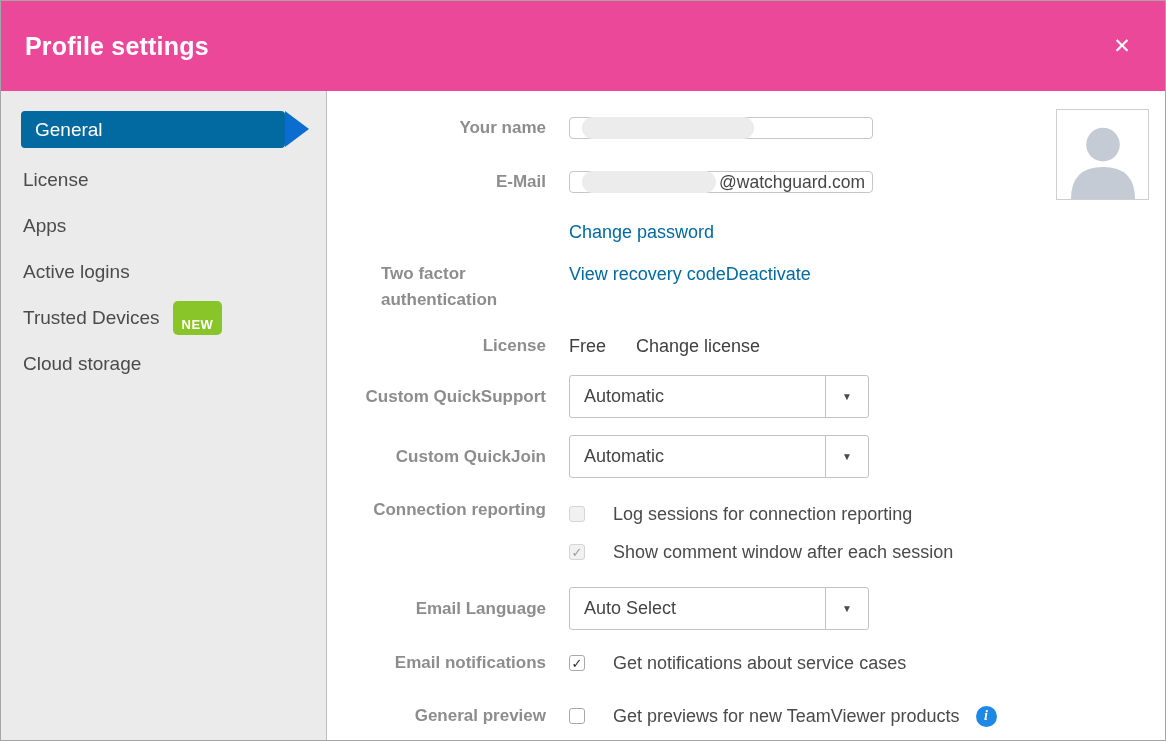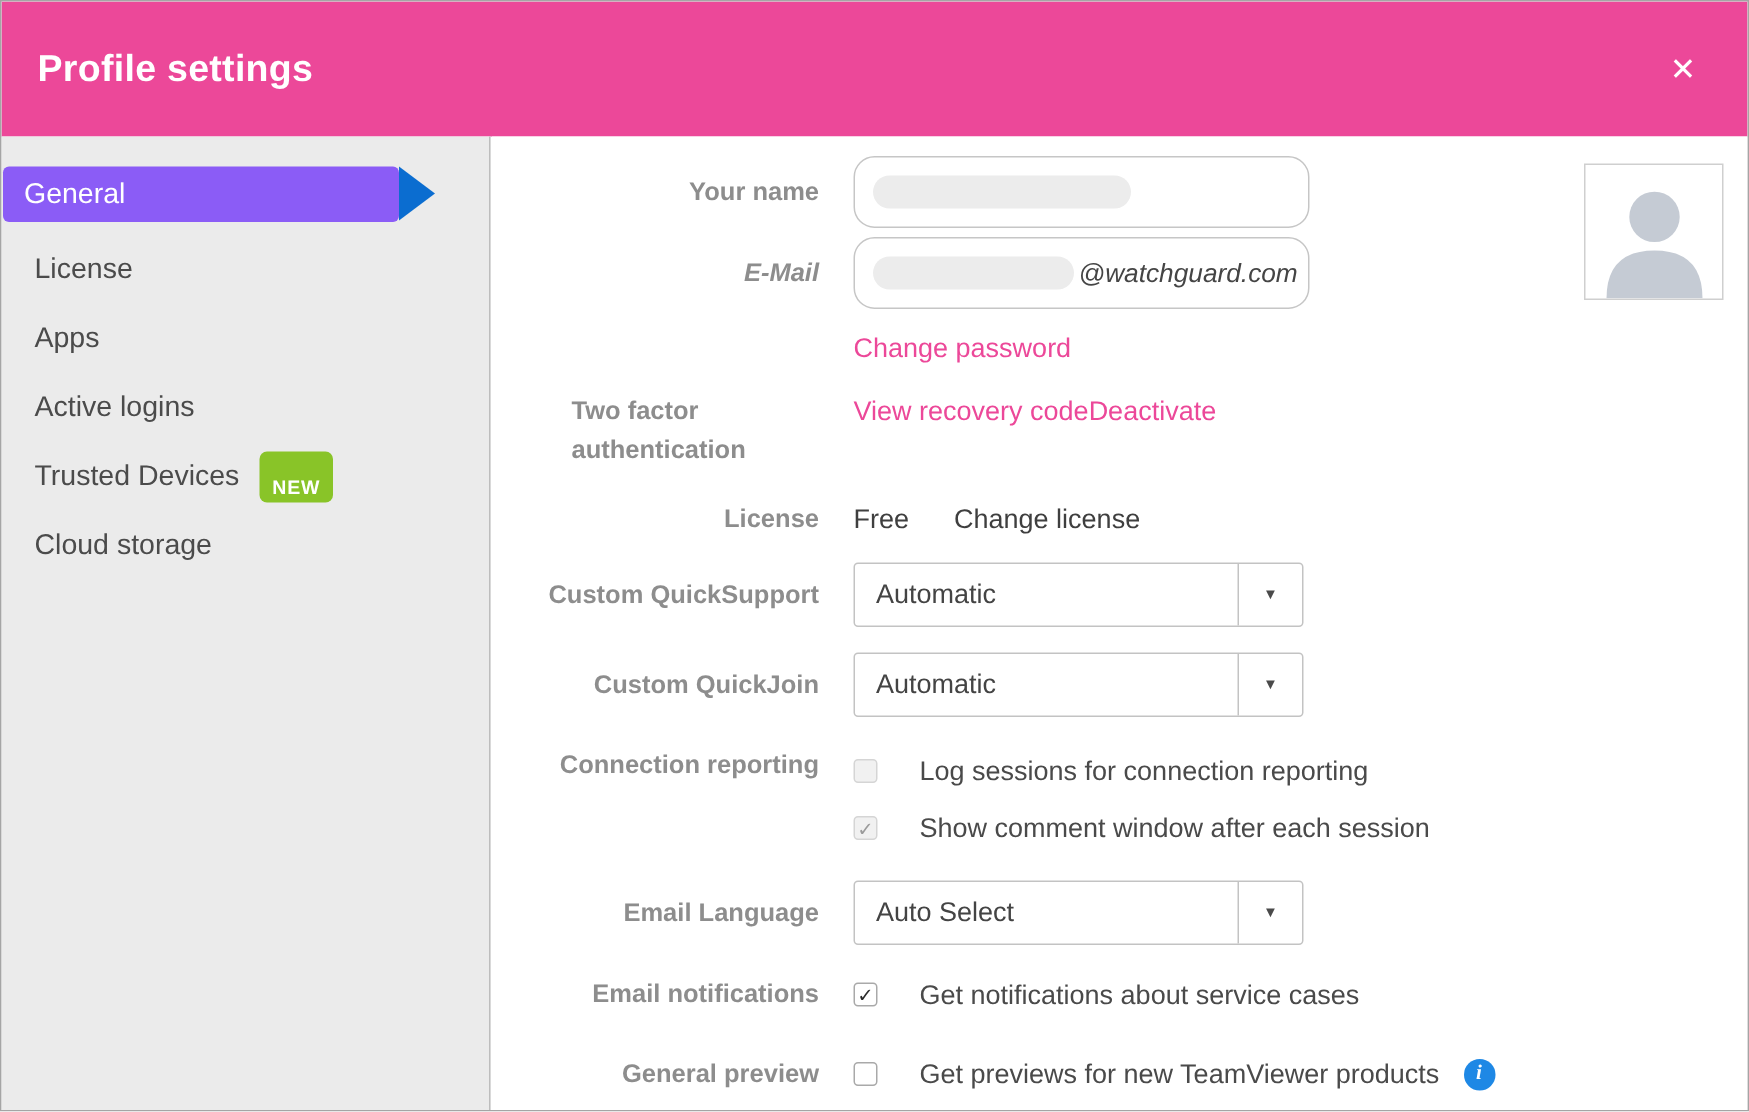--- a/index.html
+++ b/index.html
@@ -24,22 +24,22 @@
   
   .sidebar {
     position:absolute; left:0; top:90px; bottom:0; width:326px;
     background:#ebebeb; border-right:1px solid #bdbdbd; padding-top:20px;
   }
   .side-item {
     height:46px; display:flex; align-items:center;
     padding-left:22px; font-size:19px; color:#4b4b4b; cursor:pointer;
   }
   .side-item.selected {
-    position:relative; height:37px; margin:0 0 9px 1px; padding-left:14px;
-    width:264px; background:#8b5cf6; border-radius:4px; color:#fff;
+    position:relative; height:37px; margin:0 0 9px 20px; padding-left:14px;
+    width:264px; background:#0369a1; border-radius:4px; color:#fff;
   }
   .side-item.selected::after {
     content:""; position:absolute; right:-24px; top:0;
     width:0; height:0;
     border-top:18.5px solid transparent; border-bottom:18.5px solid transparent;
     border-left:24px solid #0b6dd0;
   }
   .badge-new {
     display:inline-block; margin-left:13px; background:#89c428; color:#fff;
     font-size:13px; font-weight:700; letter-spacing:0.5px;
@@ -49,29 +49,29 @@
   .main { position:absolute; left:327px; top:90px; right:0; bottom:0; background:#fff; }
   .row { position:absolute; left:0; display:flex; align-items:center; }
   .flabel {
     width:218px; text-align:right; font-size:17px; font-weight:700; color:#8d8d8d;
     flex:0 0 218px; line-height:26px;
   }
   .flabel .narrow { display:inline-block; max-width:165px; text-align:left; }
   .ctrl { margin-left:23px; display:flex; align-items:center; }
   
   .tinput {
-    width:304px; height:48px; border:1px solid #c6c6c6; border-radius:14px; background:#fff;
+    width:304px; height:22px; border:1px solid #c6c6c6; border-radius:4px; background:#fff;
     display:flex; align-items:center; padding:0 12px; position:relative;
   }
   .redact {
     height:22px; border-radius:11px; background:#ececec; flex:0 0 auto;
   }
   .email-text { font-size:17.5px; color:#454545; margin-left:3px; white-space:nowrap; }
   
-  .link { color:#ec4899; font-size:18px; cursor:pointer; line-height:27px; }
+  .link { color:#0369a1; font-size:18px; cursor:pointer; line-height:27px; }
   
   .dropdown {
     width:300px; height:43px; border:1px solid #c3c3c3; border-radius:3px; background:#fff;
     display:flex; align-items:center; position:relative; cursor:pointer;
   }
   .dropdown .dvalue { font-size:18px; color:#444; margin-left:14px; }
   .dropdown .dbtn {
     position:absolute; right:0; top:0; width:43px; height:100%;
     border-left:1px solid #c3c3c3; display:flex; align-items:center; justify-content:center;
   }
@@ -98,21 +98,21 @@
   }
   
   .avatar {
     position:absolute; left:728px; top:18px; width:93px; height:91px;
     border:1px solid #cfcfcf; background:#fff; display:flex; align-items:flex-end; justify-content:center;
     overflow:hidden;
   }
   .avatar svg { width:80px; height:80px; display:block; }
   
   .r-name { top:18px; height:38px; }
-  .r-email { top:72px; height:38px;font-style:italic; }
+  .r-email { top:72px; height:38px; }
   .r-chpass { top:128px; height:26px; }
   .r-twofactor { top:170px; height:54px; align-items:flex-start; }
   .r-license { top:242px; height:26px; }
   .r-qs { top:284px; height:43px; }
   .r-qj { top:344px; height:43px; }
   .r-connrep { top:404px; height:76px; align-items:flex-start; }
   .r-connrep .flabel { margin-top:2px; }
   .optline { height:38px; display:flex; align-items:center; }
   .r-elang { top:496px; height:43px; }
   .r-enotif { top:559px; height:26px; }

